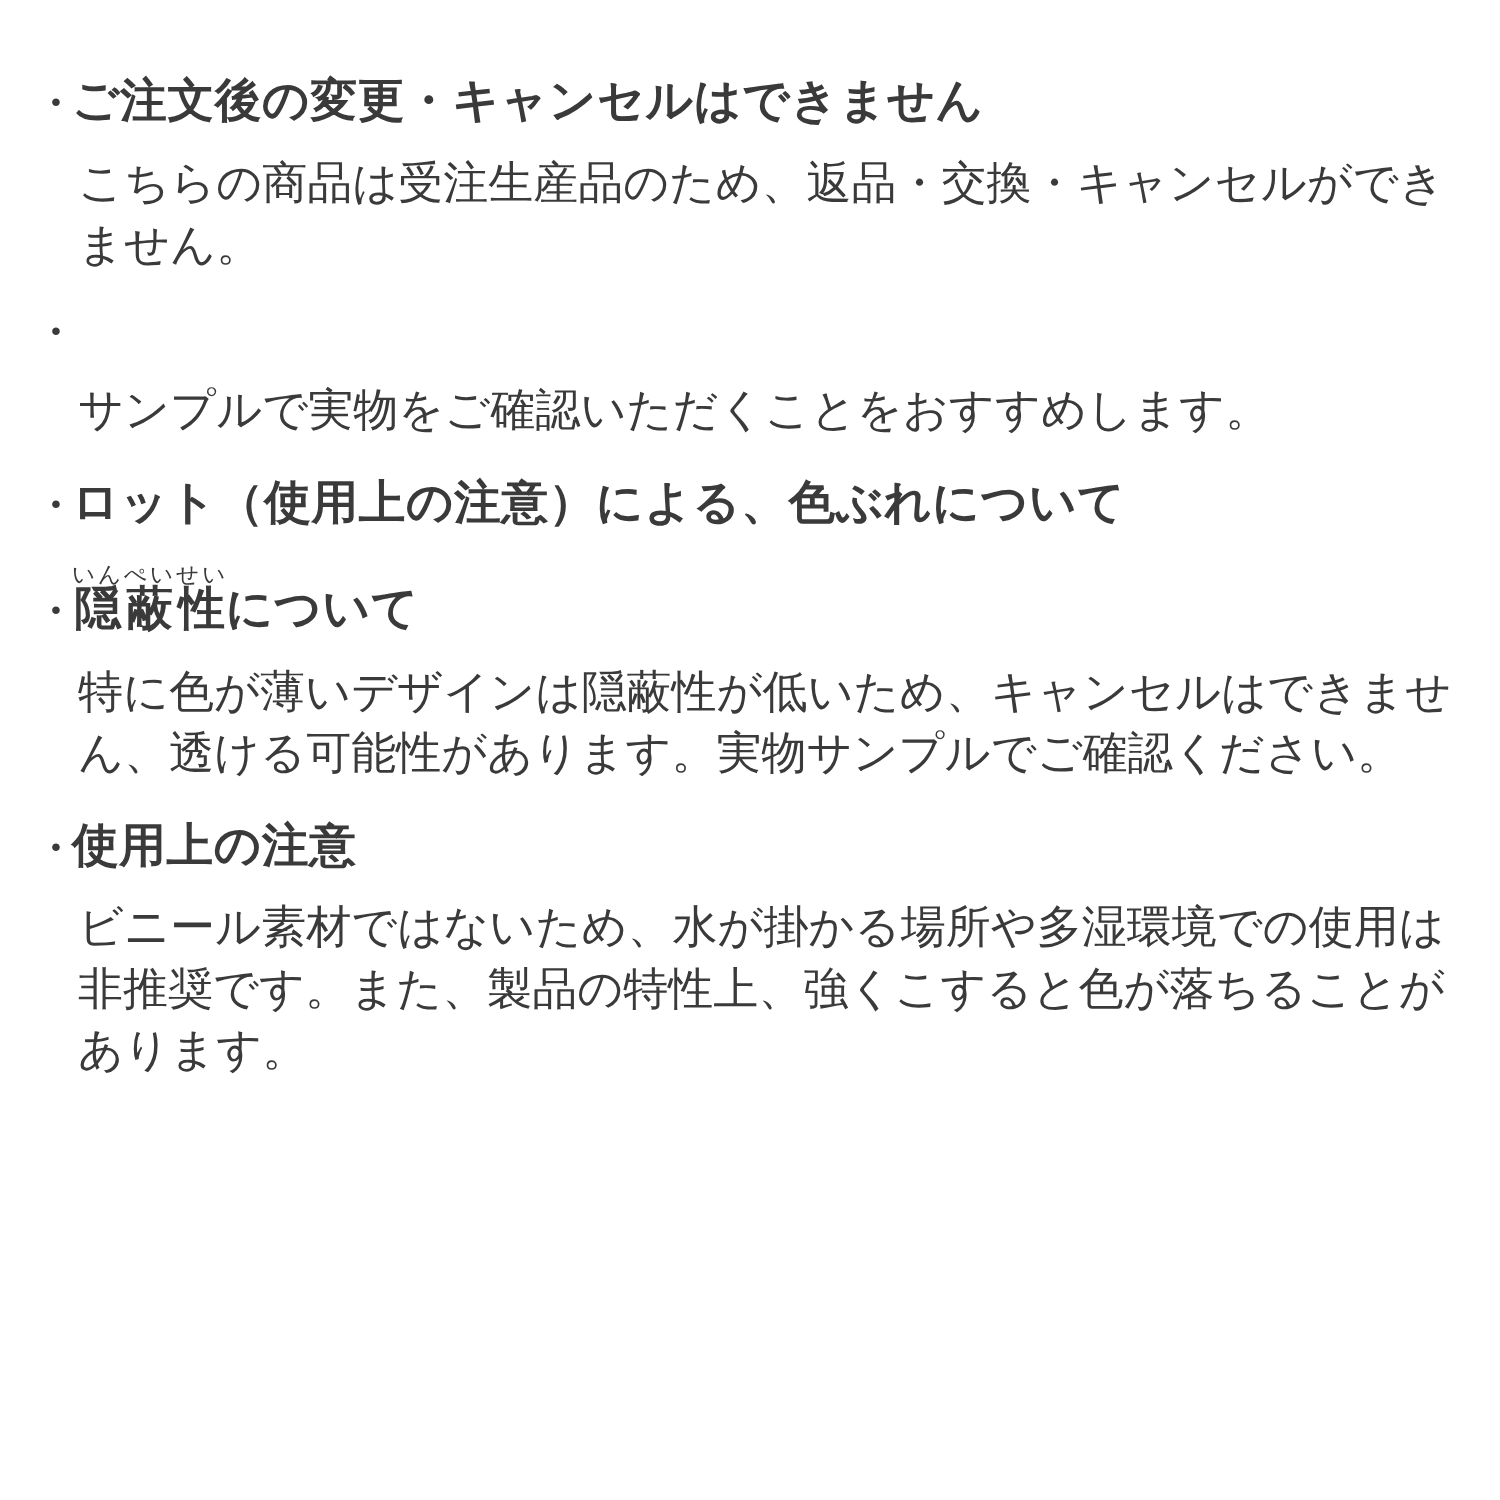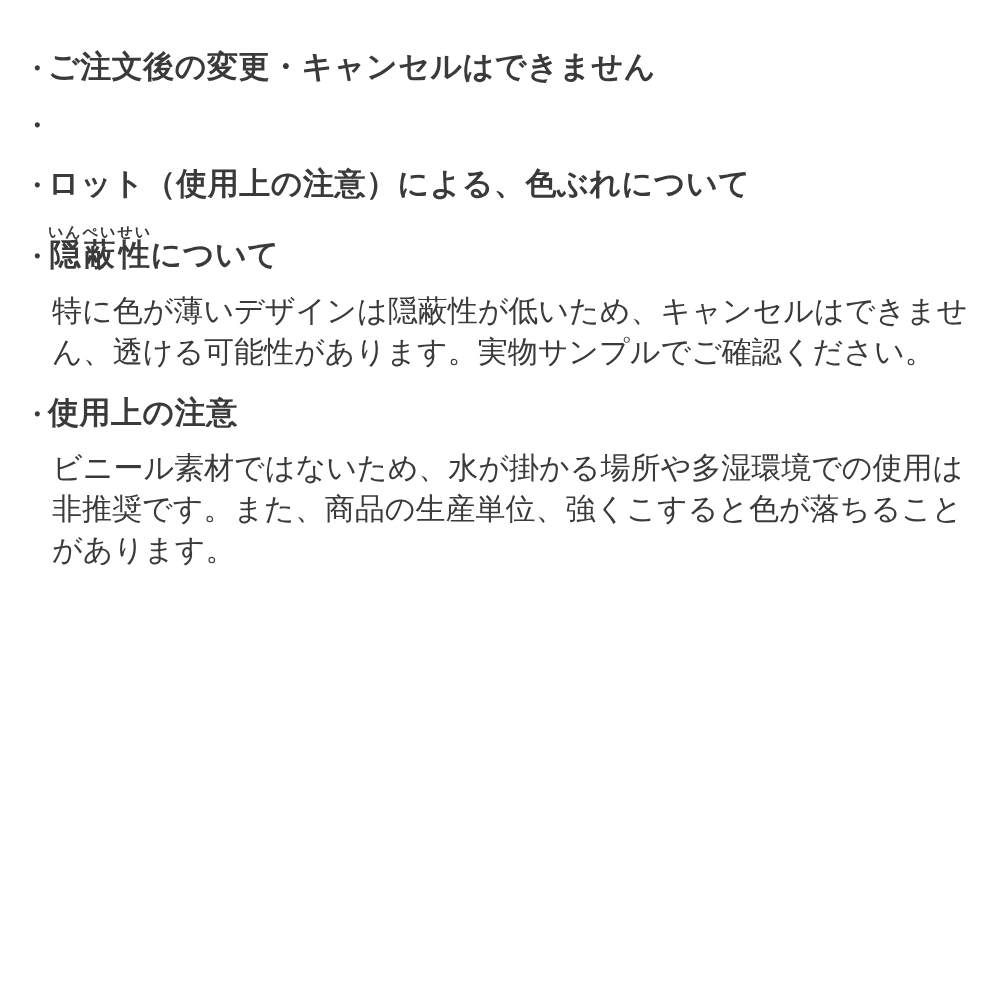--- a/index.html
+++ b/index.html
@@ -28,21 +28,21 @@
   .bullet {
     flex: 0 0 24px;
     width: 24px;
     font-size: 26px;
     font-weight: 700;
   }
   .heading-text { display: block; }
   ruby { ruby-position: over; }
   ruby rt {
     font-size: 15px;
-    font-weight: 700;
+    font-weight: 400;
     letter-spacing: 2px;
     color: #3a3a3a;
     text-align: right;
   }
   .section-body {
     margin: 14px 0 0 28px;
     max-width: 936px;
     font-size: 30px;
     line-height: 41px;
     letter-spacing: 0px;
@@ -54,27 +54,31 @@
 </head>
 <body>
 
 <div class="page">
 
   <div class="section">
     <div class="heading-row">
       <span class="bullet">・</span>
       <span class="heading-text">ご注文後の変更・キャンセルはできません</span>
     </div>
+    <div class="section-body">
+      <p>こちらの商品は受注生産品のため、返品・交換・キャンセルができません。</p>
+    </div>
   </div>
 
   <div class="section">
     <div class="heading-row">
       <span class="bullet">・</span>
     </div>
     <div class="section-body">
+      <p>サンプルで実物をご確認いただくことをおすすめします。</p>
     </div>
   </div>
 
   <div class="section">
     <div class="heading-row">
       <span class="bullet">・</span>
       <span class="heading-text">ロット（使用上の注意）による、色ぶれについて</span>
     </div>
   </div>
 
@@ -87,17 +91,17 @@
       <p>特に色が薄いデザインは隠蔽性が低いため、キャンセルはできません、透ける可能性があります。実物サンプルでご確認ください。</p>
     </div>
   </div>
 
   <div class="section">
     <div class="heading-row">
       <span class="bullet">・</span>
       <span class="heading-text">使用上の注意</span>
     </div>
     <div class="section-body">
-      <p>ビニール素材ではないため、水が掛かる場所や多湿環境での使用は非推奨です。また、商品の生産単位、強くこすると色が落ちることがあります。</p>
+      <p>ビニール素材ではないため、水が掛かる場所や多湿環境での使用は非推奨です。また、製品の特性上、強くこすると色が落ちることがあります。</p>
     </div>
   </div>
 
 </div>
 
 </body></html>

